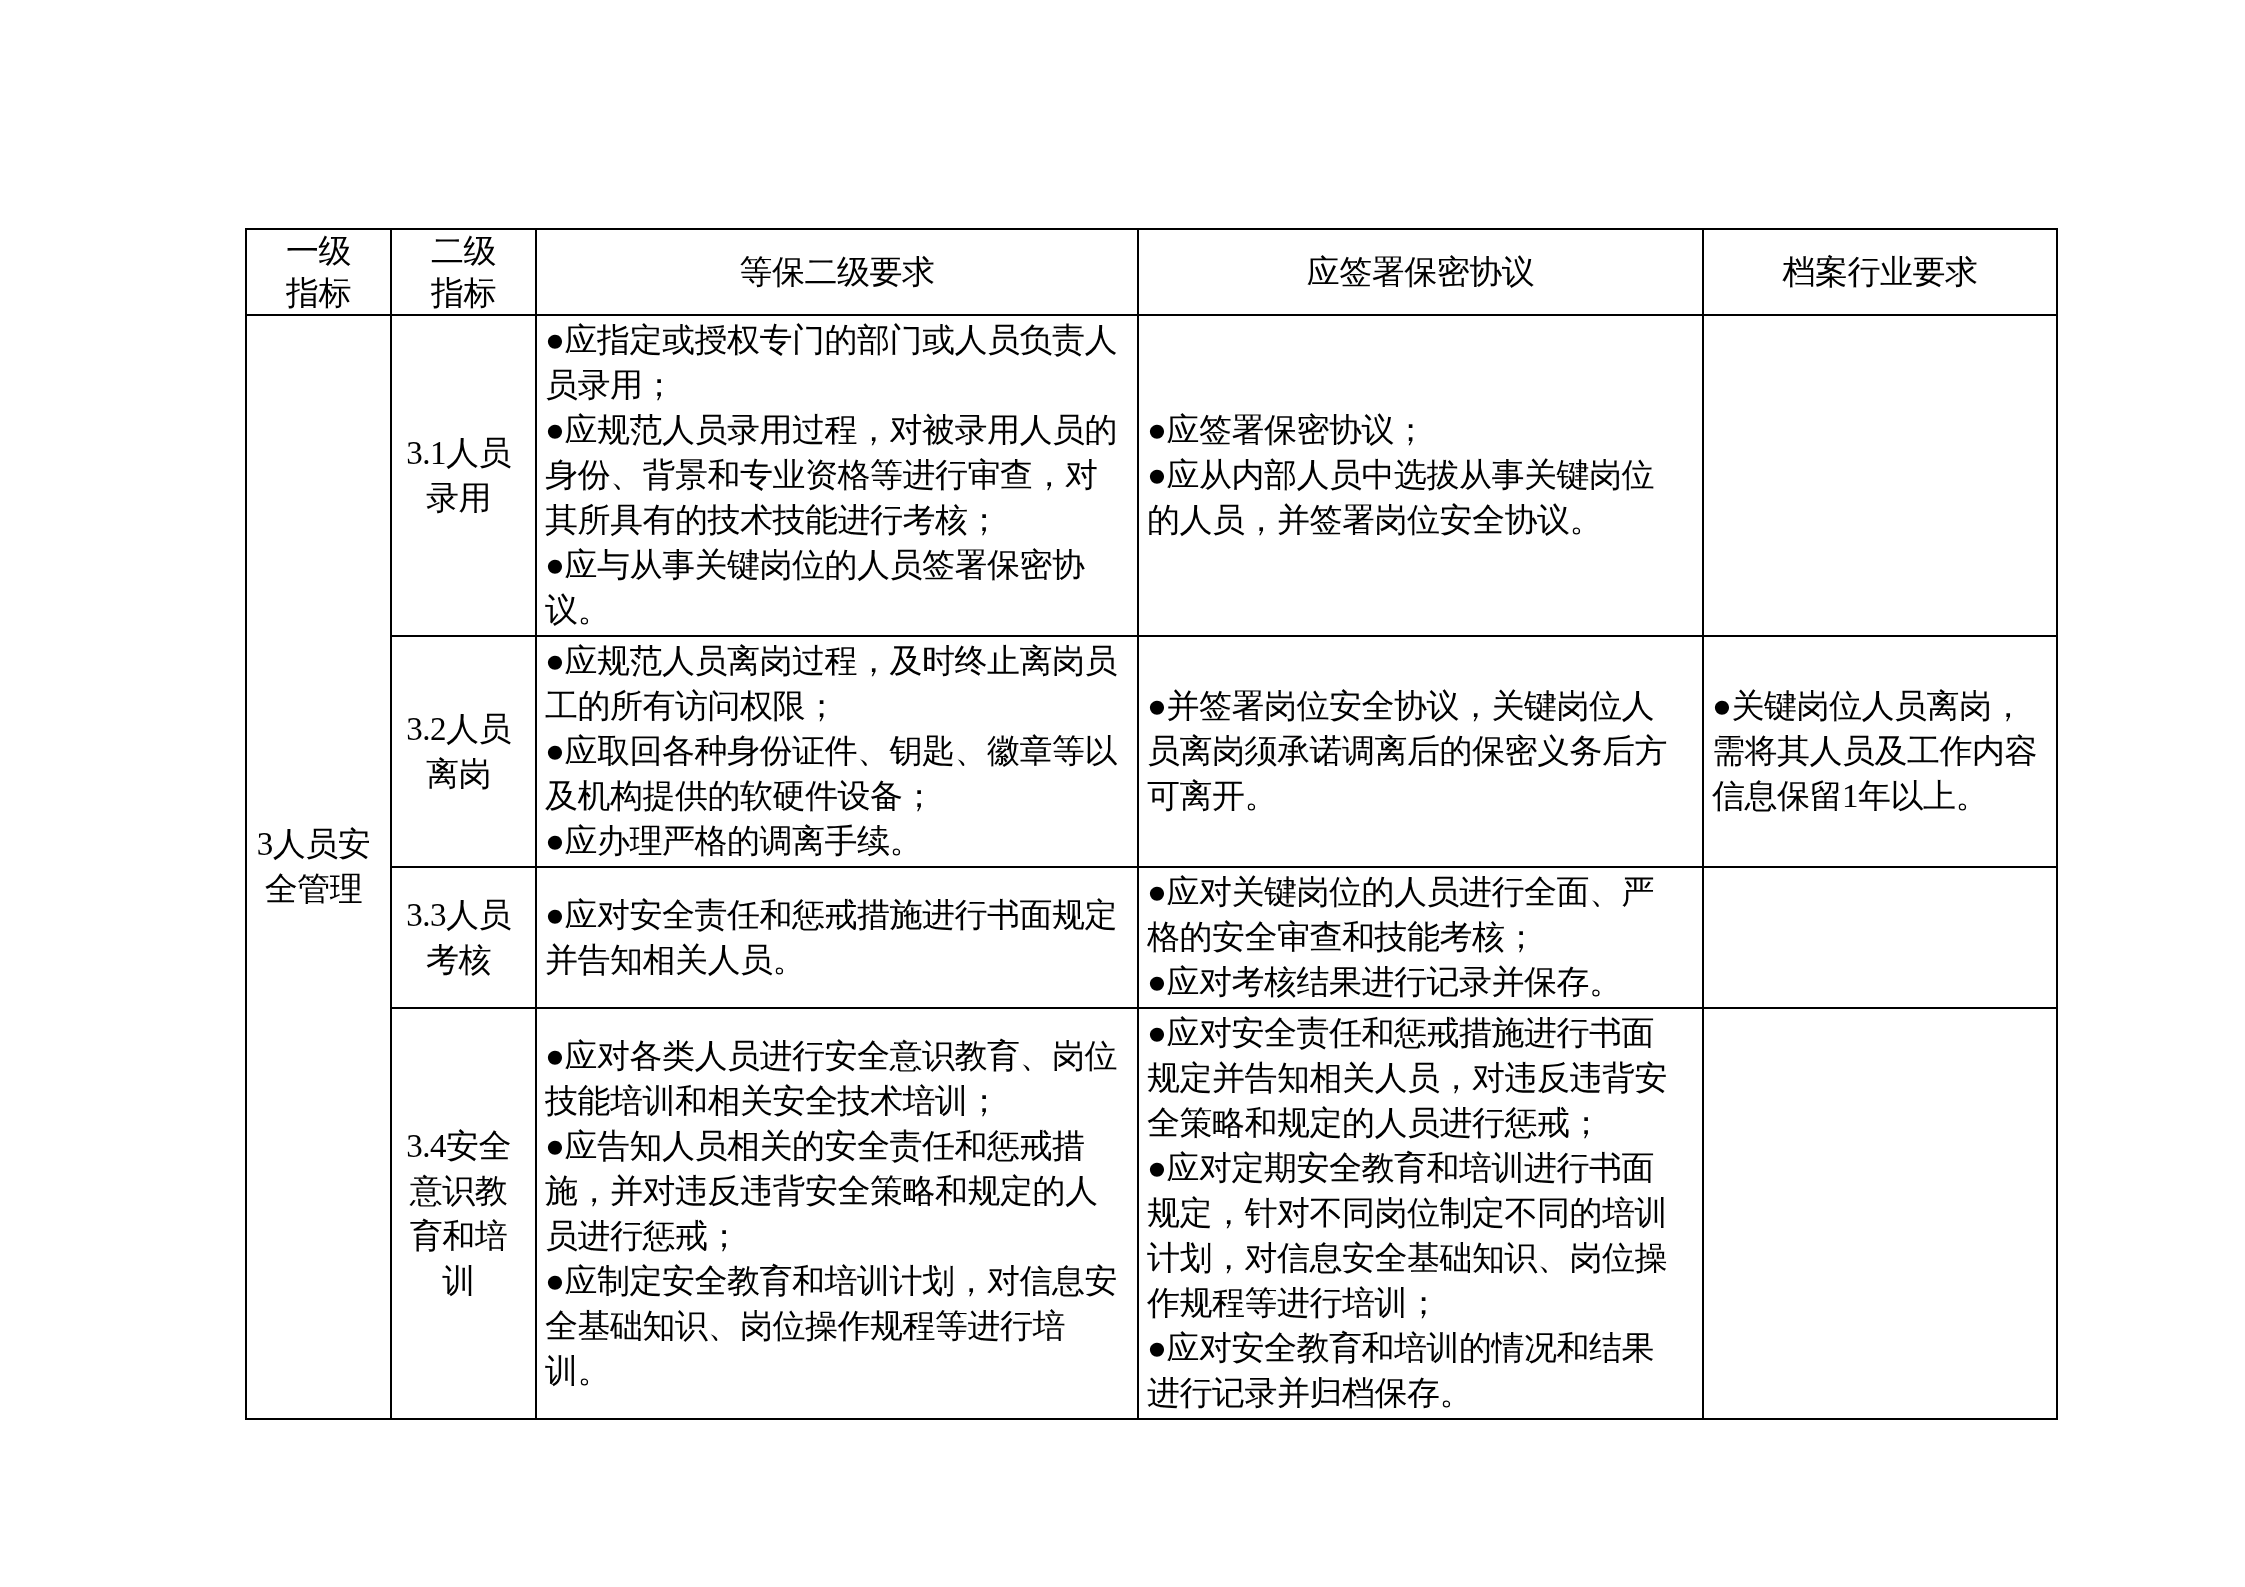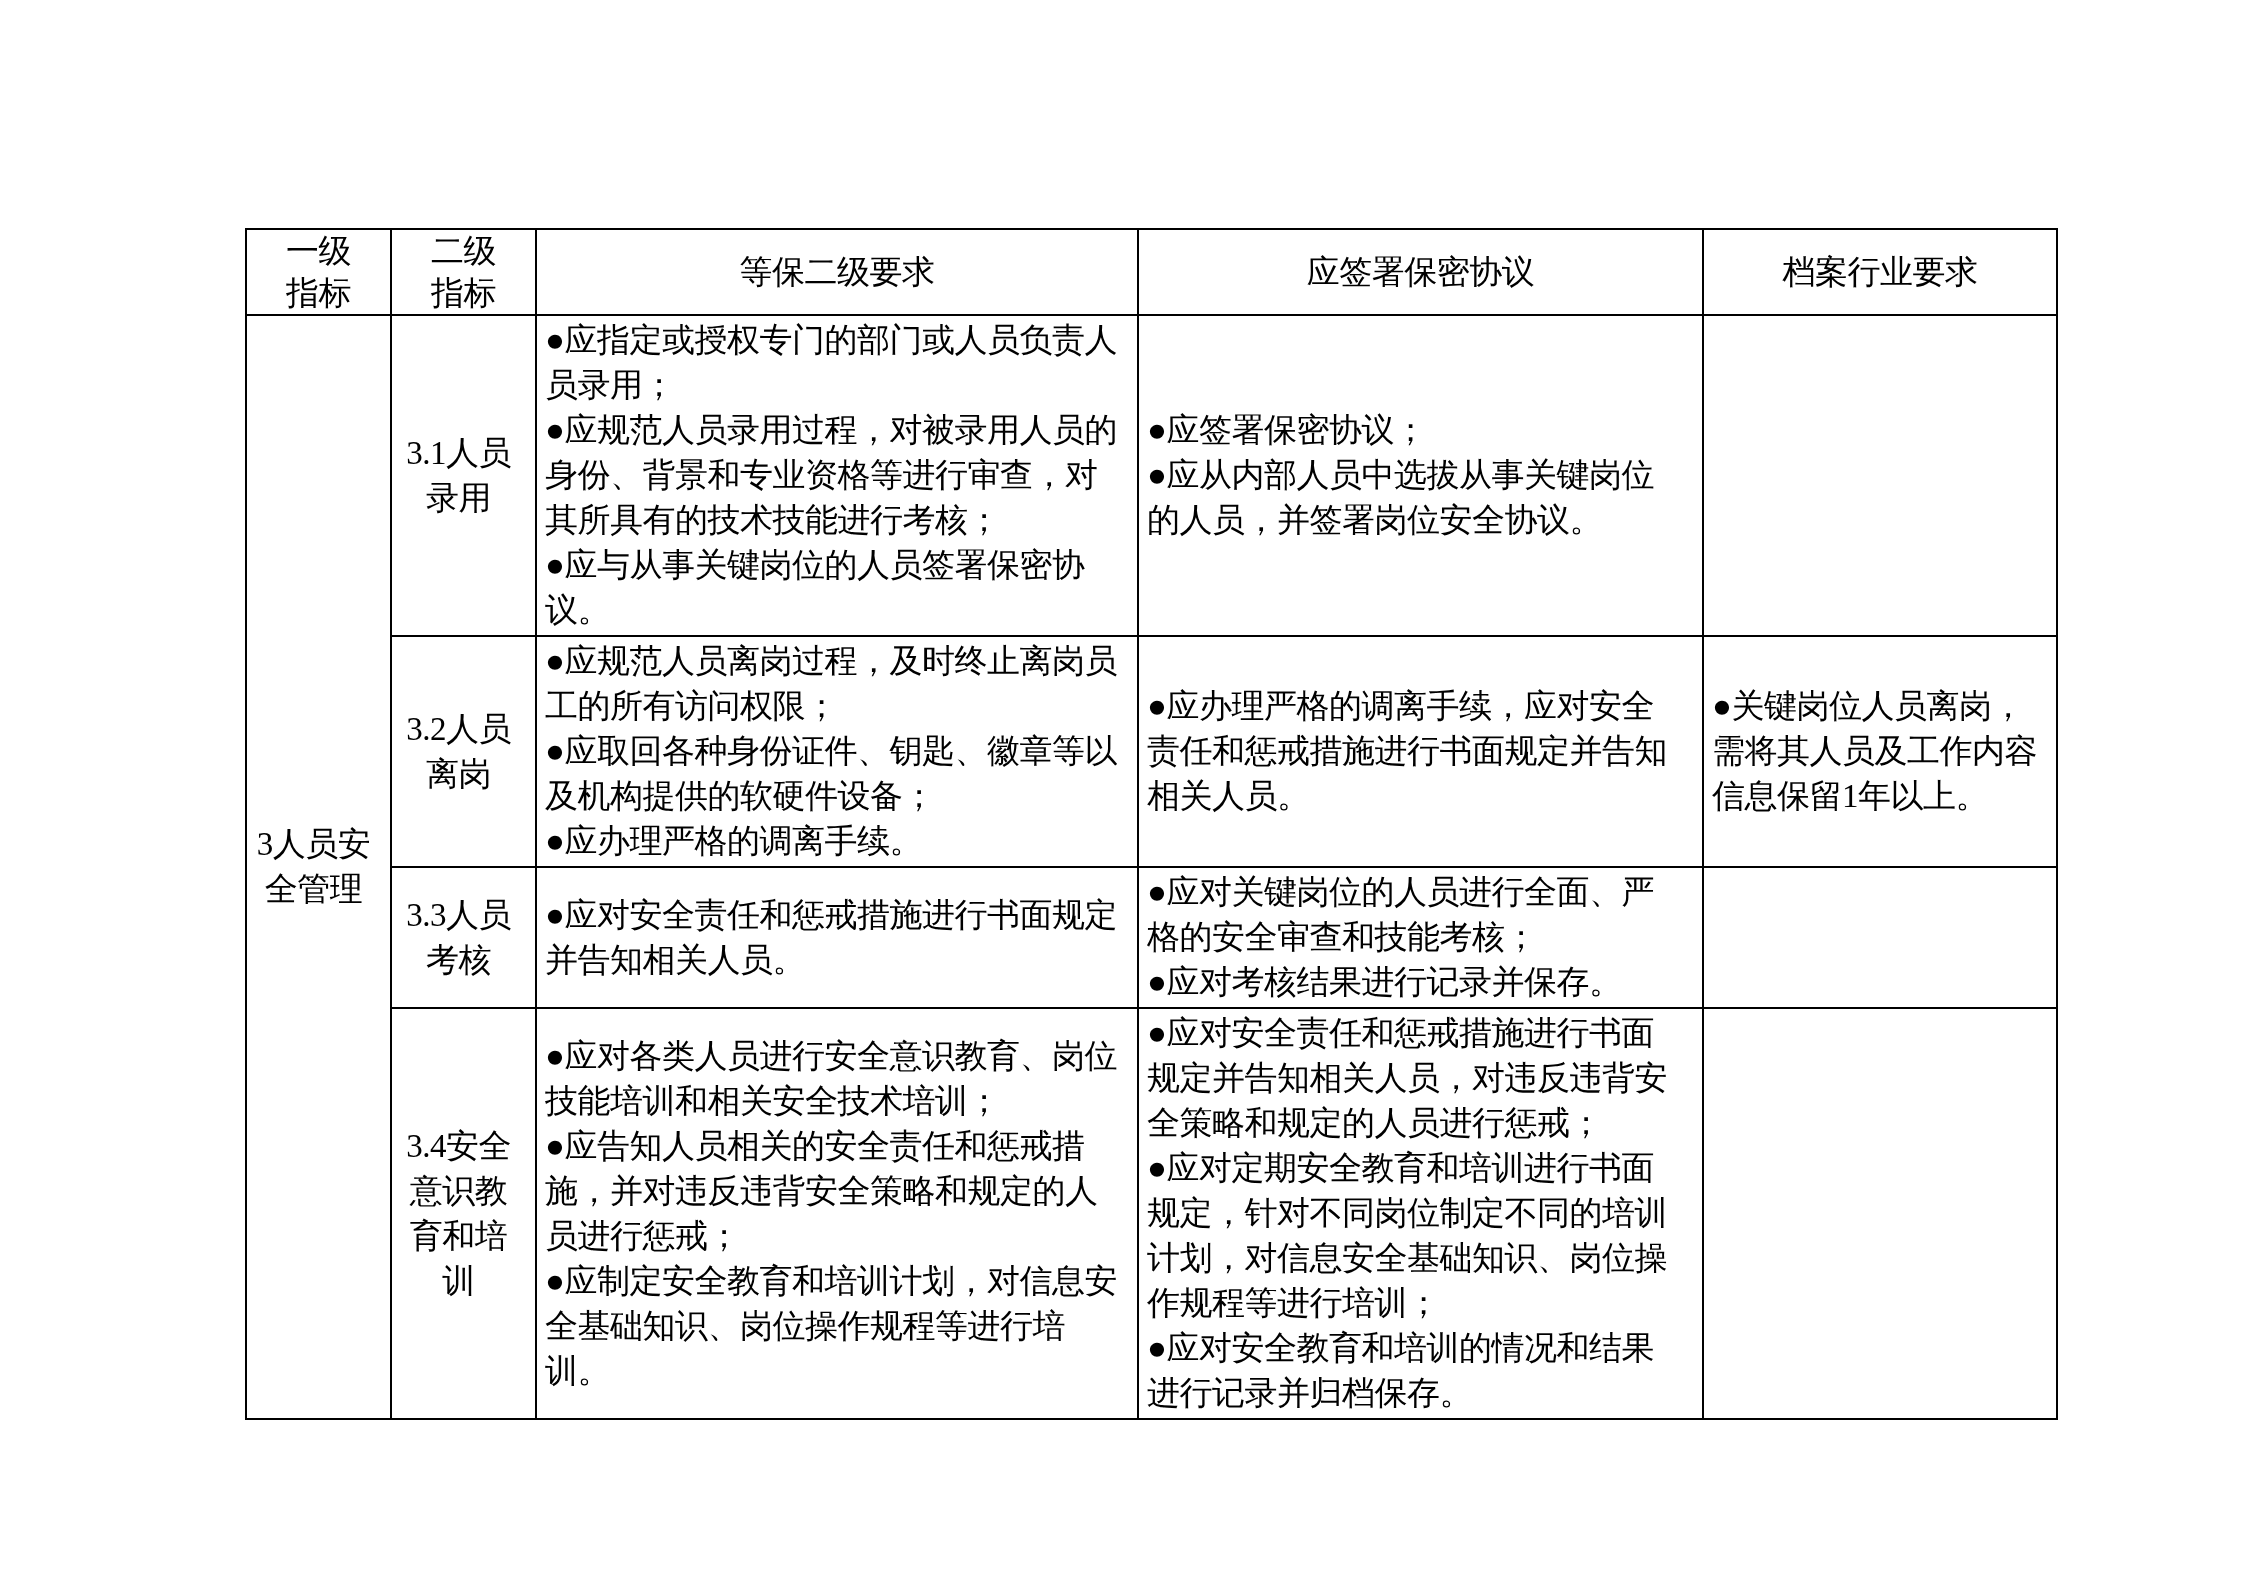--- a/index.html
+++ b/index.html
@@ -89,21 +89,21 @@
 ●应与从事关键岗位的人员签署保密协议。</td>
         <td>●应签署保密协议；
 ●应从内部人员中选拔从事关键岗位的人员，并签署岗位安全协议。</td>
         <td></td>
       </tr>
       <tr class="r2">
         <td class="lvl2">3.2人员离岗</td>
         <td>●应规范人员离岗过程，及时终止离岗员工的所有访问权限；
 ●应取回各种身份证件、钥匙、徽章等以及机构提供的软硬件设备；
 ●应办理严格的调离手续。</td>
-        <td>●应办理严格的调离手续，应对安全责任和惩戒措施进行书面规定并告知相关人员。</td>
+        <td>●并签署岗位安全协议，关键岗位人员离岗须承诺调离后的保密义务后方可离开。</td>
         <td>●关键岗位人员离岗，需将其人员及工作内容信息保留1年以上。</td>
       </tr>
       <tr class="r3">
         <td class="lvl2">3.3人员考核</td>
         <td>●应对安全责任和惩戒措施进行书面规定并告知相关人员。</td>
         <td>●应对关键岗位的人员进行全面、严格的安全审查和技能考核；
 ●应对考核结果进行记录并保存。</td>
         <td></td>
       </tr>
       <tr class="r4">

